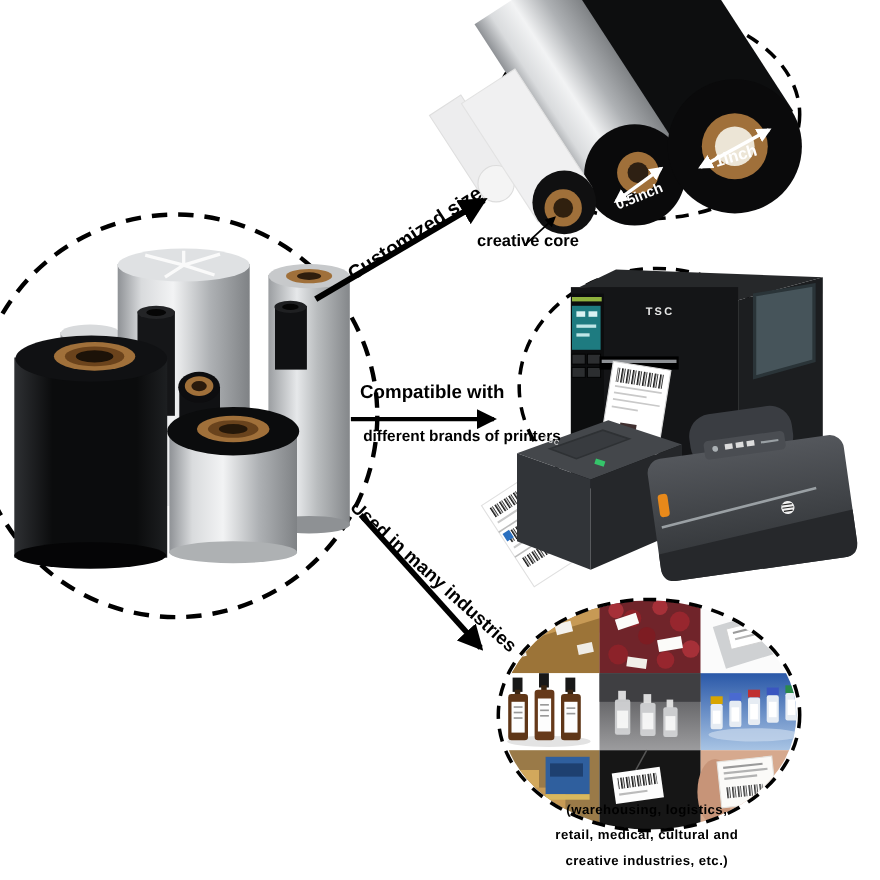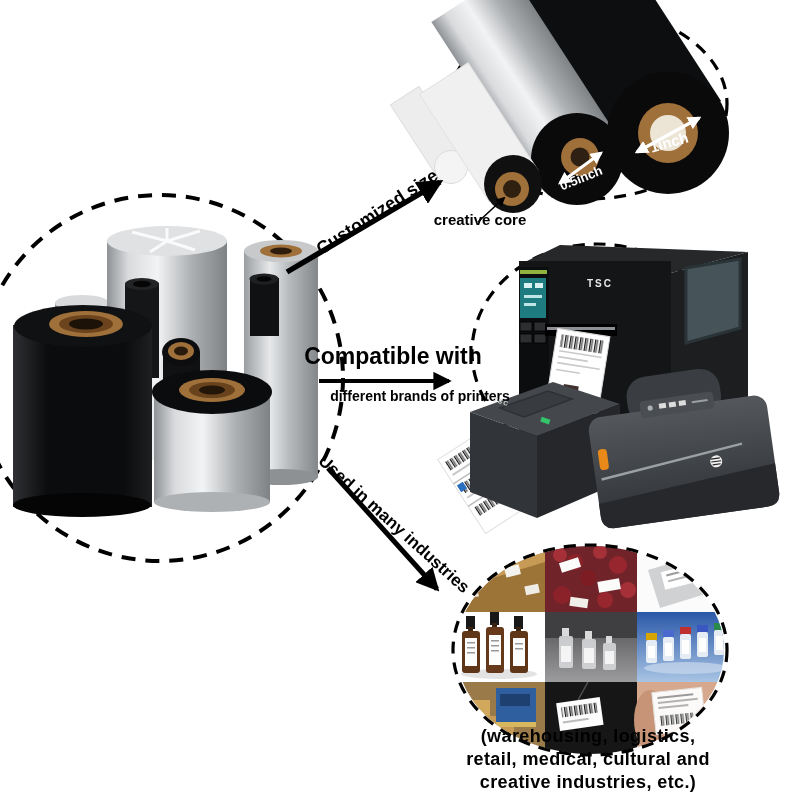--- a/index.html
+++ b/index.html
@@ -11,21 +11,21 @@
   .lbl{
     position:absolute;z-index:2;white-space:nowrap;font-weight:bold;color:#000;
     transform:translate(-50%,-50%);line-height:1;
   }
   .lbl.white{color:#fff;}
   .rot-neg33{transform:translate(-50%,-50%) rotate(-33deg);}
   .rot-neg22{transform:translate(-50%,-50%) rotate(-22deg);}
   .rot-neg16{transform:translate(-50%,-50%) rotate(-16deg);}
   .rot-pos42{transform:translate(-50%,-50%) rotate(42deg);}
   .rot-pos18{transform:translate(-50%,-50%) rotate(18deg);}
-  .caption-line{font-size:18px;letter-spacing:.4px;}
+  .caption-line{font-size:12px;letter-spacing:.4px;}
 </style>
 </head>
 <body>
 
 <div id="stage">
 
 <svg id="art" width="800" height="800" viewBox="0 0 800 800">
   <defs>
     <linearGradient id="silverV" x1="0" y1="0" x2="1" y2="0">
       <stop offset="0" stop-color="#8f9296"></stop>
@@ -358,21 +358,21 @@
 </svg>
 
 <div class="lbl rot-neg33" style="left:377px;top:212px;font-size:18px;">Customized size</div>
 
 <div class="lbl" style="left:480px;top:219px;font-size:15px;">creative core</div>
 
 <div class="lbl white rot-neg22" style="left:581px;top:178px;font-size:13px;">0.5inch</div>
 
 <div class="lbl white rot-neg16" style="left:669px;top:142px;font-size:15px;">1inch</div>
 
-<div class="lbl" style="left:393px;top:356px;font-size:23px;">Compatible with</div>
+<div class="lbl" style="left:393px;top:356px;font-size:17px;">Compatible with</div>
 
 <div class="lbl" style="left:420px;top:396px;font-size:14px;">different brands of printers</div>
 
 <div class="lbl rot-pos42" style="left:394px;top:524px;font-size:17px;">Used in many industries</div>
 
 <div class="lbl" style="left:600px;top:284px;font-size:10px;letter-spacing:2px;color:#e8e8e8;">TSC</div>
 
 <div class="lbl rot-pos18" style="left:501px;top:402px;font-size:6.5px;color:#d5d5d5;letter-spacing:1px;">TSC</div>
 
 <div class="lbl caption-line" style="left:588px;top:736px;">(warehousing, logistics,</div>

